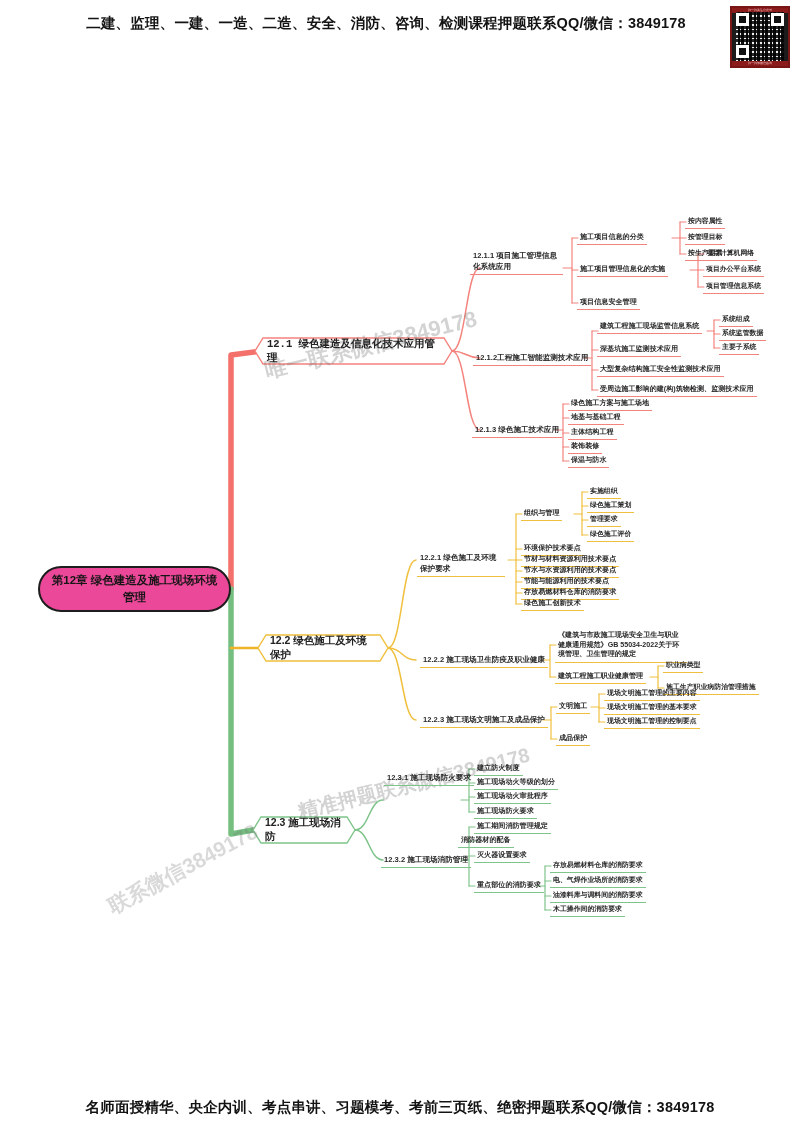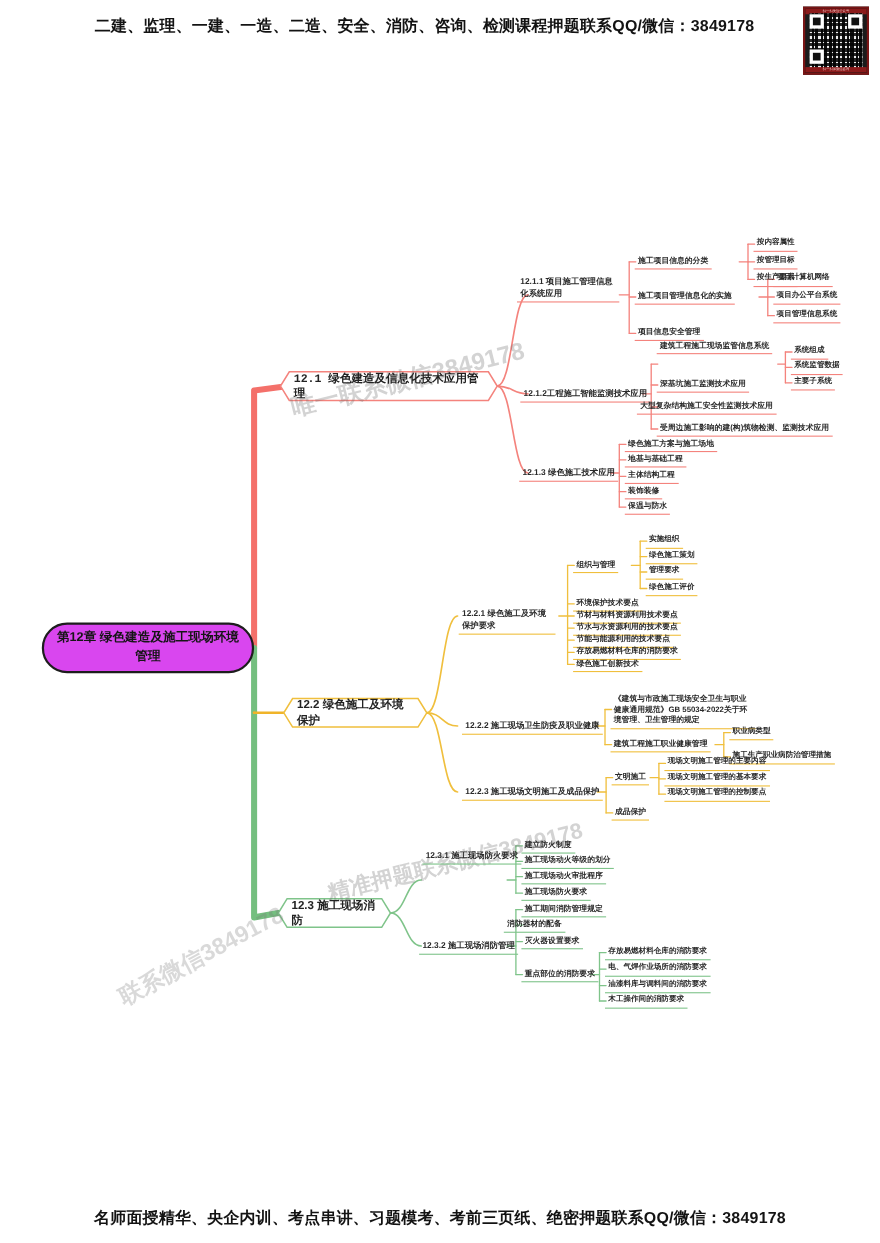--- a/index.html
+++ b/index.html
@@ -67,21 +67,21 @@
   #map-svg { position:absolute; left:0; top:0; width:800px; height:1130px; }
 
   
   .node { position:absolute; }
 
   
   #root-node {
     left:38px; top:566px; width:193px; height:46px;
     border:2.2px solid #1d1d1d;
     border-radius:23px;
-    background:#d946ef;
+    background:#ec4899;
     display:flex; align-items:center; justify-content:center;
     text-align:center;
     font-size:11.5px; font-weight:bold; color:#151515;
     line-height:1.45;
     padding:0 10px;
   }
   .hex {
     position:absolute;
     display:flex; align-items:center; justify-content:center;
     font-size:10.5px; font-weight:bold;
@@ -281,26 +281,26 @@
 <div class="lvl4 ul-red" style="left:685px; top:247px;">按生产要素</div>
 
 <div class="lvl3 ul-red" style="left:577px; top:263px;">施工项目管理信息化的实施</div>
 <div class="lvl4 ul-red" style="left:703px; top:247px;">项目计算机网络</div>
 <div class="lvl4 ul-red" style="left:703px; top:263px;">项目办公平台系统</div>
 <div class="lvl4 ul-red" style="left:703px; top:280px;">项目管理信息系统</div>
 
 <div class="lvl3 ul-red" style="left:577px; top:296px;">项目信息安全管理</div>
 
 <div class="lvl2 ul-red" style="left:473px; top:351px;">12.1.2工程施工智能监测技术应用</div>
-<div class="lvl3 ul-red" style="left:597px; top:308px;">建筑工程施工现场监管信息系统</div>
+<div class="lvl3 ul-red" style="left:597px; top:320px;">建筑工程施工现场监管信息系统</div>
 <div class="lvl4 ul-red" style="left:719px; top:313px;">系统组成</div>
 <div class="lvl4 ul-red" style="left:719px; top:327px;">系统监管数据</div>
 <div class="lvl4 ul-red" style="left:719px; top:341px;">主要子系统</div>
 <div class="lvl3 ul-red" style="left:597px; top:343px;">深基坑施工监测技术应用</div>
-<div class="lvl3 ul-red" style="left:579px; top:363px;">大型复杂结构施工安全性监测技术应用</div>
+<div class="lvl3 ul-red" style="left:597px; top:363px;">大型复杂结构施工安全性监测技术应用</div>
 <div class="lvl3 ul-red" style="left:597px; top:383px;">受周边施工影响的建(构)筑物检测、监测技术应用</div>
 
 <div class="lvl2 ul-red" style="left:472px; top:423px;">12.1.3 绿色施工技术应用</div>
 <div class="lvl3 ul-red" style="left:568px; top:397px;">绿色施工方案与施工场地</div>
 <div class="lvl3 ul-red" style="left:568px; top:411px;">地基与基础工程</div>
 <div class="lvl3 ul-red" style="left:568px; top:426px;">主体结构工程</div>
 <div class="lvl3 ul-red" style="left:568px; top:440px;">装饰装修</div>
 <div class="lvl3 ul-red" style="left:568px; top:454px;">保温与防水</div>
 
 <div class="lvl2 ul-yel multi" style="left:417px; top:551px; width:88px;">12.2.1 绿色施工及环境保护要求</div>

